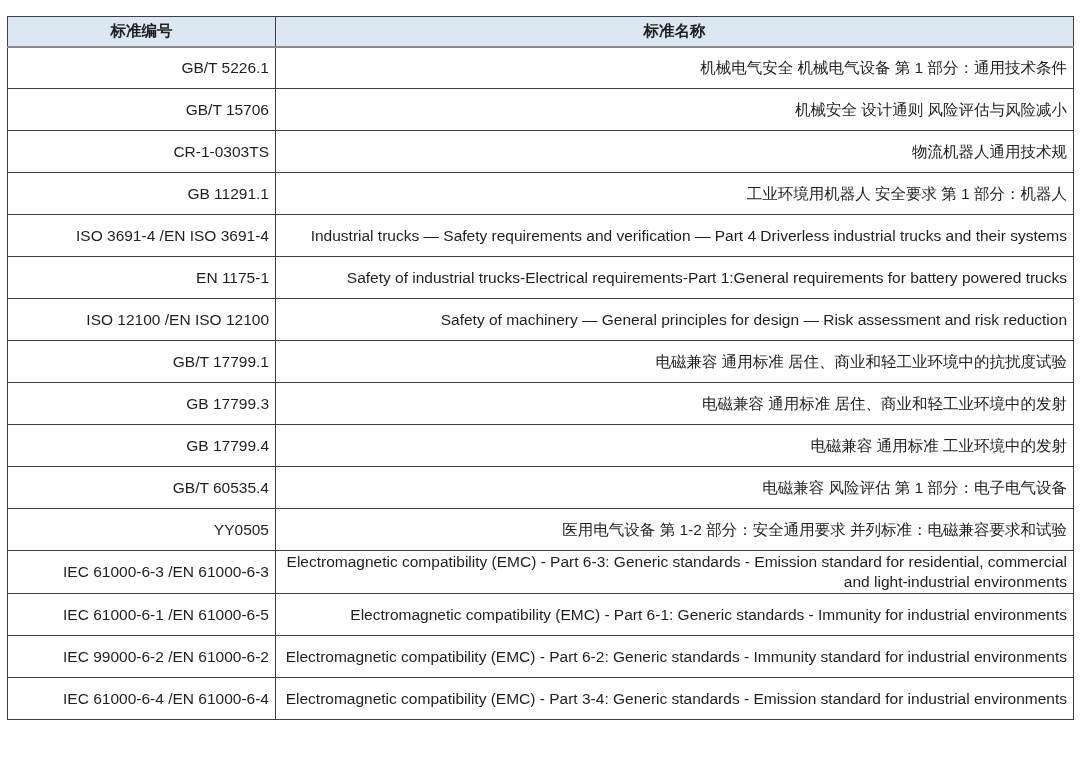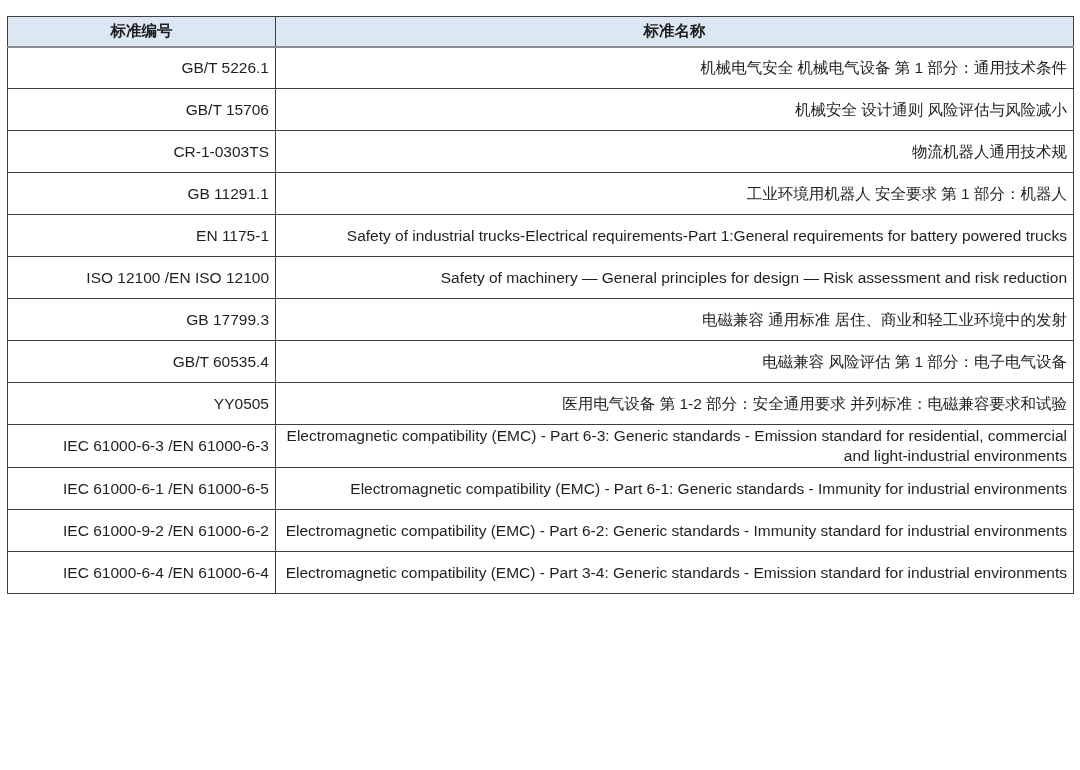--- a/index.html
+++ b/index.html
@@ -81,38 +81,50 @@
   <tr>
     <td class="code-cell">CR-1-0303TS</td>
     <td class="name-cell">物流机器人通用技术规</td>
   </tr>
 
   <tr>
     <td class="code-cell">GB 11291.1</td>
     <td class="name-cell">工业环境用机器人 安全要求 第 1 部分：机器人</td>
   </tr>
 
+  <tr>
+    <td class="code-cell">ISO 3691-4 /EN ISO 3691-4</td>
+    <td class="name-cell">Industrial trucks — Safety requirements and verification — Part 4 Driverless industrial trucks and their systems</td>
+  </tr>
 
   <tr>
     <td class="code-cell">EN 1175-1</td>
     <td class="name-cell">Safety of industrial trucks-Electrical requirements-Part 1:General requirements for battery powered trucks</td>
   </tr>
 
   <tr>
     <td class="code-cell">ISO 12100 /EN ISO 12100</td>
     <td class="name-cell">Safety of machinery — General principles for design — Risk assessment and risk reduction</td>
   </tr>
 
+  <tr>
+    <td class="code-cell">GB/T 17799.1</td>
+    <td class="name-cell">电磁兼容 通用标准 居住、商业和轻工业环境中的抗扰度试验</td>
+  </tr>
 
   <tr>
     <td class="code-cell">GB 17799.3</td>
     <td class="name-cell">电磁兼容 通用标准 居住、商业和轻工业环境中的发射</td>
   </tr>
 
 
+  <tr>
+    <td class="code-cell">GB 17799.4</td>
+    <td class="name-cell">电磁兼容 通用标准 工业环境中的发射</td>
+  </tr>
 
   <tr>
     <td class="code-cell">GB/T 60535.4</td>
     <td class="name-cell">电磁兼容 风险评估 第 1 部分：电子电气设备</td>
   </tr>
 
   <tr>
     <td class="code-cell">YY0505</td>
     <td class="name-cell">医用电气设备 第 1-2 部分：安全通用要求 并列标准：电磁兼容要求和试验</td>
   </tr>
@@ -121,21 +133,21 @@
     <td class="code-cell">IEC 61000-6-3 /EN 61000-6-3</td>
     <td class="name-cell">Electromagnetic compatibility (EMC) - Part 6-3: Generic standards - Emission standard for residential, commercial and light-industrial environments</td>
   </tr>
 
   <tr>
     <td class="code-cell">IEC 61000-6-1 /EN 61000-6-5</td>
     <td class="name-cell">Electromagnetic compatibility (EMC) - Part 6-1: Generic standards - Immunity for industrial environments</td>
   </tr>
 
   <tr>
-    <td class="code-cell">IEC 61000-9-2 /EN 61000-6-2</td>
+    <td class="code-cell">IEC 99000-6-2 /EN 61000-6-2</td>
     <td class="name-cell">Electromagnetic compatibility (EMC) - Part 6-2: Generic standards - Immunity standard for industrial environments</td>
   </tr>
 
   <tr>
     <td class="code-cell">IEC 61000-6-4 /EN 61000-6-4</td>
     <td class="name-cell">Electromagnetic compatibility (EMC) - Part 3-4: Generic standards - Emission standard for industrial environments</td>
   </tr>
 </tbody>
   </table>
 </div>

